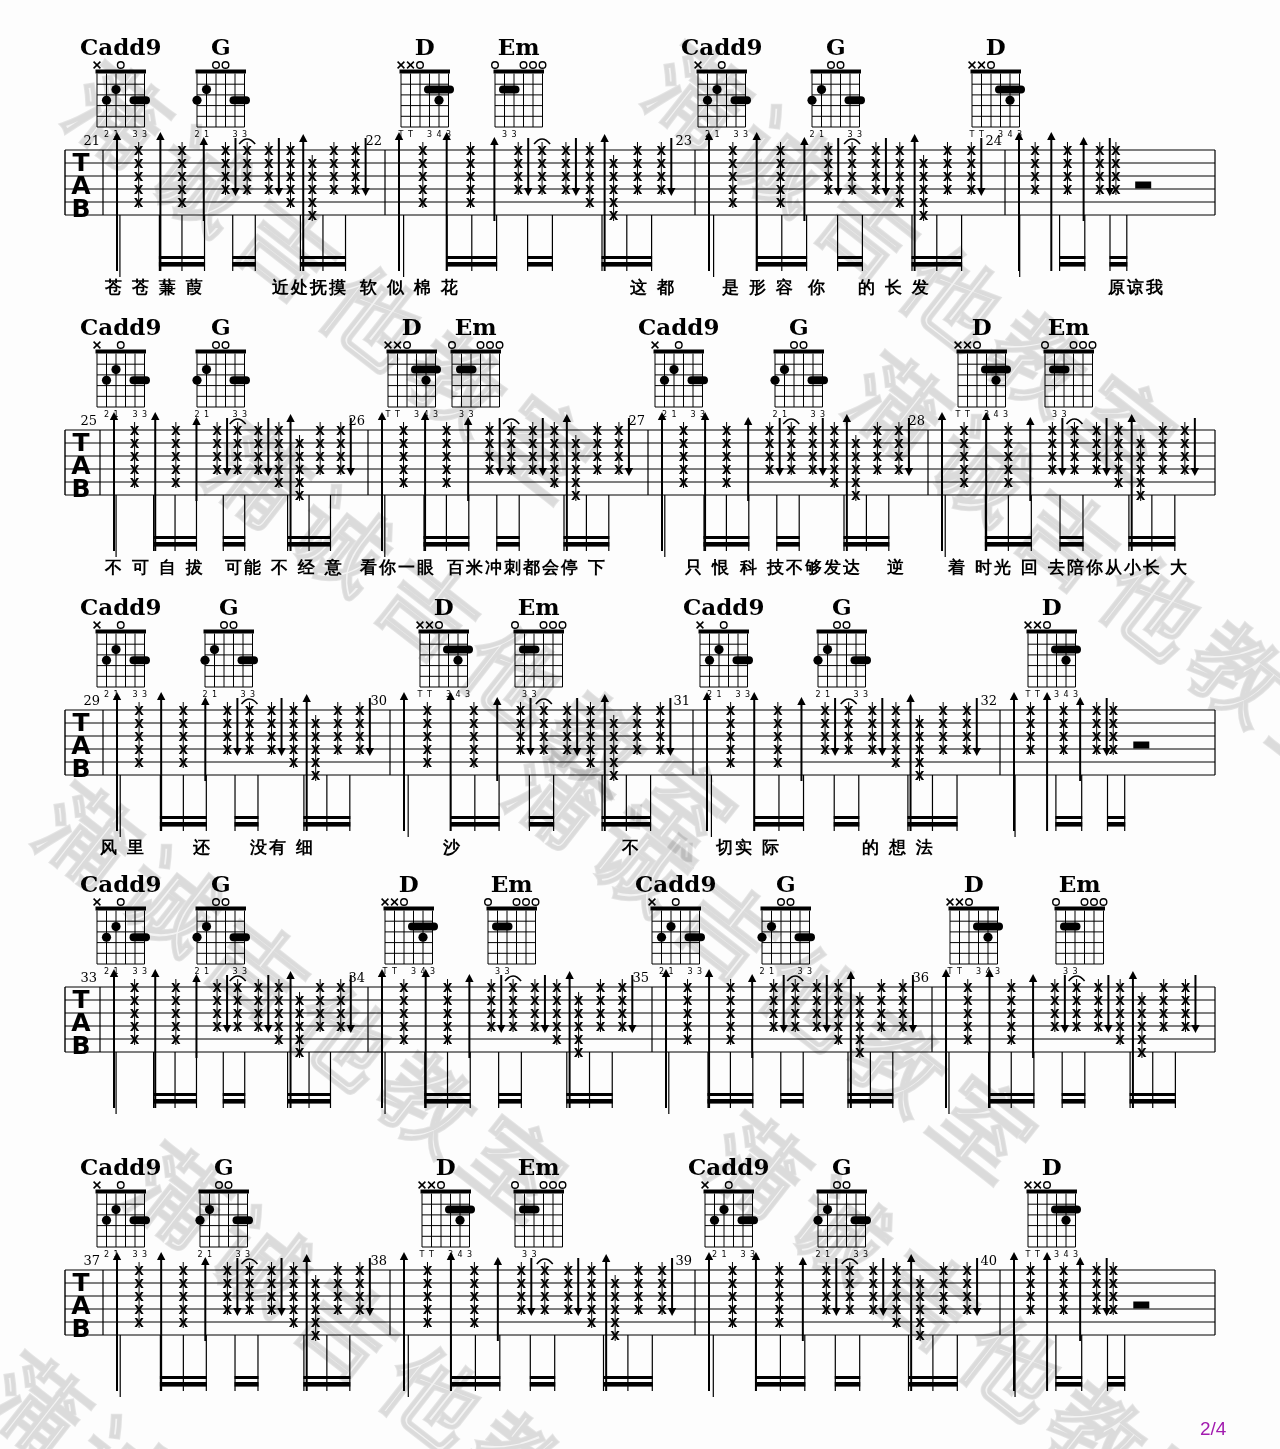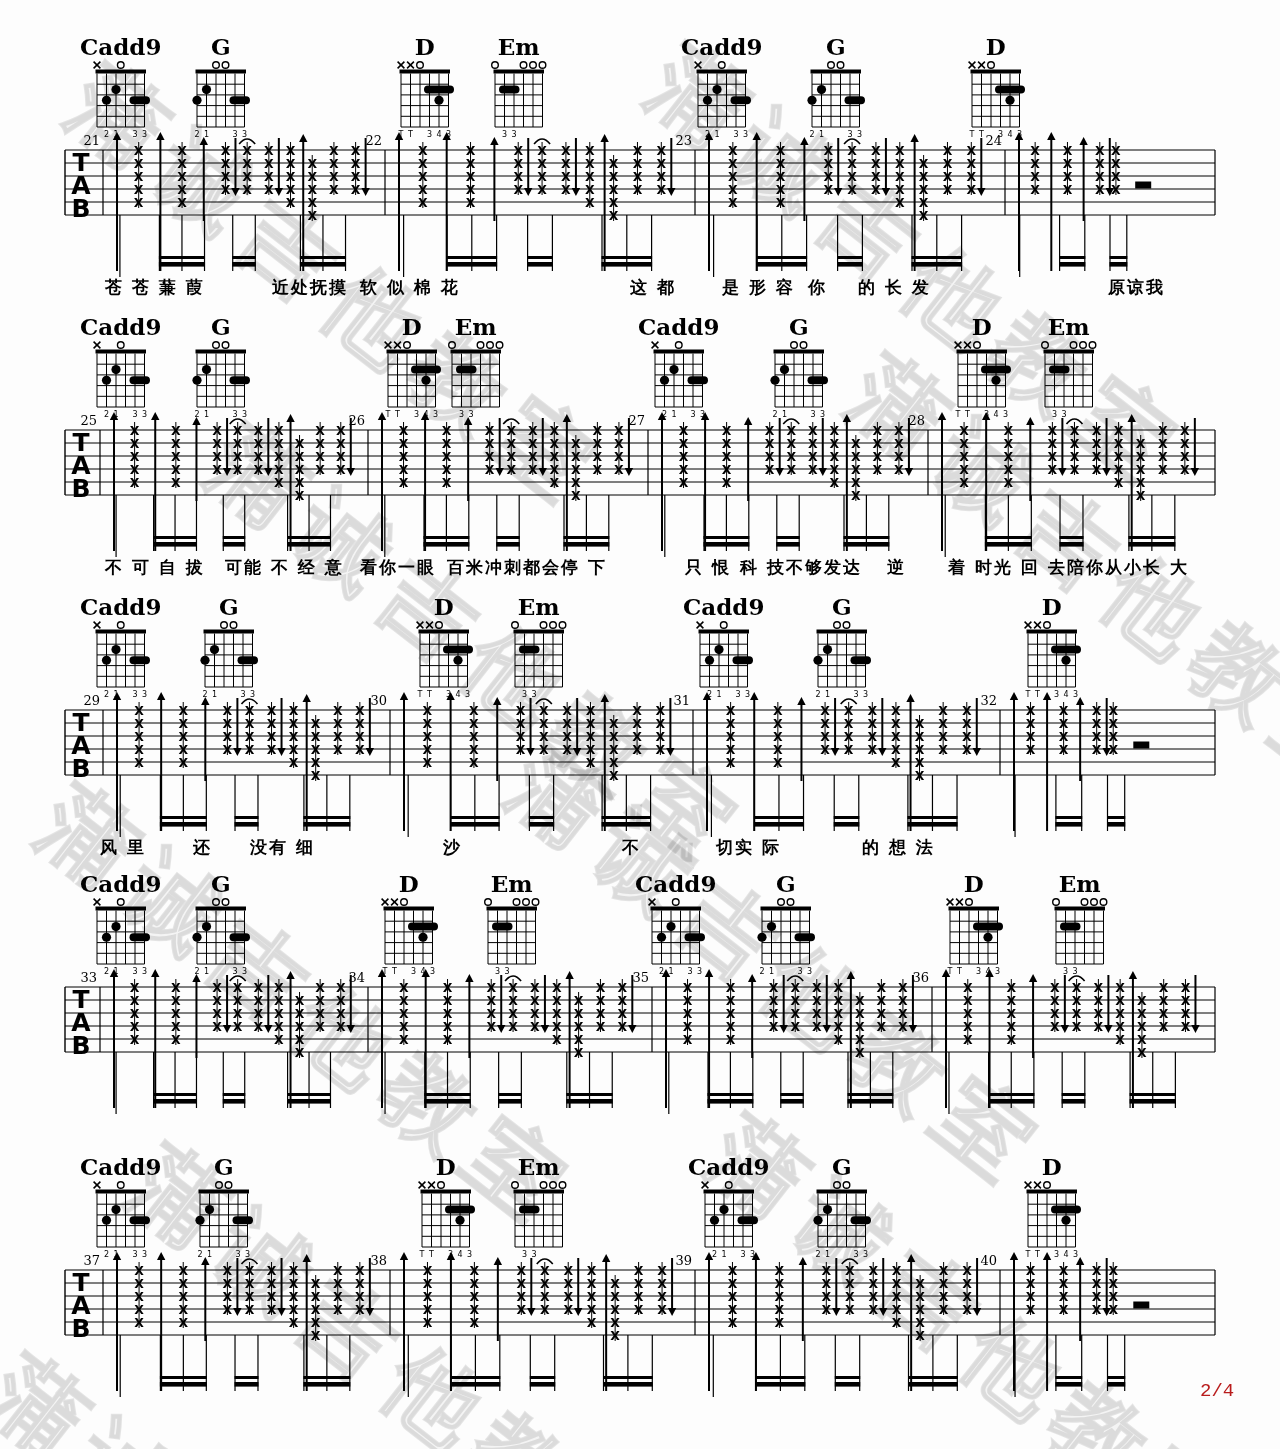--- a/index.html
+++ b/index.html
@@ -9,22 +9,22 @@
       letter-spacing:16px;white-space:nowrap;color:rgba(0,0,0,0.035);
       -webkit-text-stroke:2px rgba(0,0,0,0.10);transform-origin:0 0;pointer-events:none;}
   .system{position:absolute;left:0;}
   svg text{fill:#000;}
   .chord-label{font-family:"DejaVu Serif",serif;font-weight:bold;font-size:23px;}
   .mnum{font-family:"DejaVu Serif",serif;font-size:13px;}
   .tabclef{font-family:"DejaVu Sans",sans-serif;font-weight:bold;font-size:25px;}
   .xg{font-family:"DejaVu Sans",sans-serif;font-weight:bold;font-size:12.5px;}
   .finger{font-family:"DejaVu Sans",sans-serif;font-size:8px;}
   .lyric{font-family:"DejaVu Sans",sans-serif;font-weight:bold;font-size:17px;letter-spacing:2px;}
-  .pagenum{position:absolute;left:1200px;top:1380px;font-family:Liberation Mono, monospace;
-           font-size:19px;color:#b91c1c;}
+  .pagenum{position:absolute;left:1200px;top:1418px;font-family:Liberation Sans, sans-serif;
+           font-size:19px;color:#a21caf;}
 </style>
 </head>
 <body>
 
 <div id="page">
   <div class="pagenum">2/4</div>
 <div class="wm" style="left: 120px; top: 40px; transform: rotate(38deg);">蒲诚吉他教室</div>
     <div class="wm" style="left: 700px; top: 20px; transform: rotate(38deg);">蒲诚吉他教室</div>
     <div class="wm" style="left: 260px; top: 400px; transform: rotate(38deg);">蒲诚吉他教室</div>
     <div class="wm" style="left: 900px; top: 330px; transform: rotate(38deg);">蒲诚吉他教室</div>

